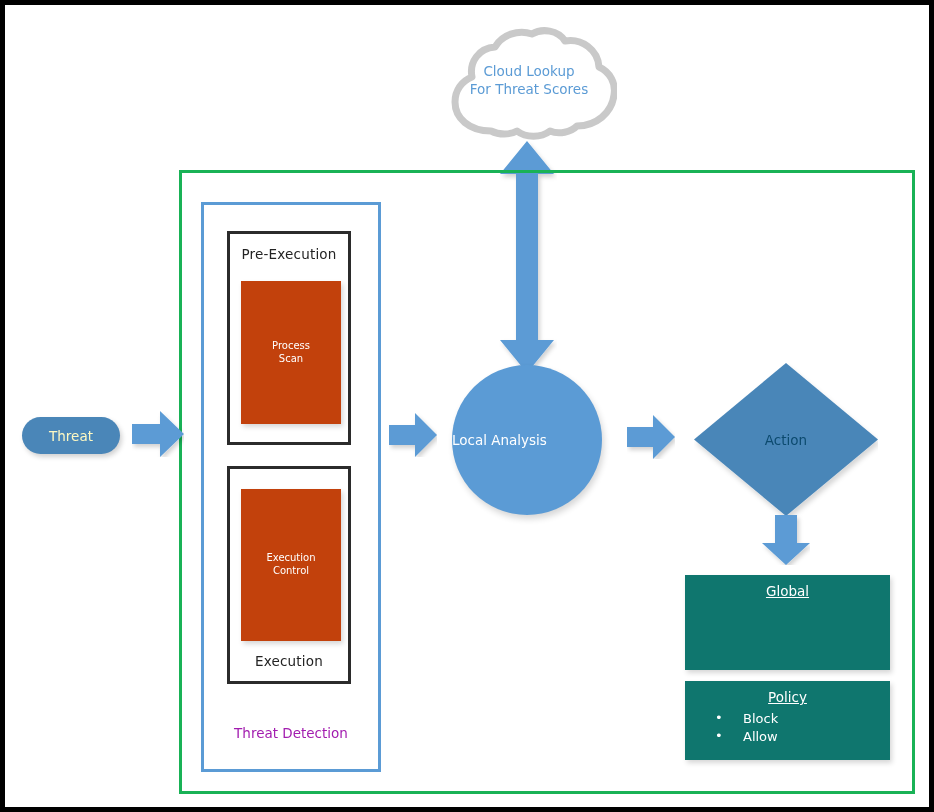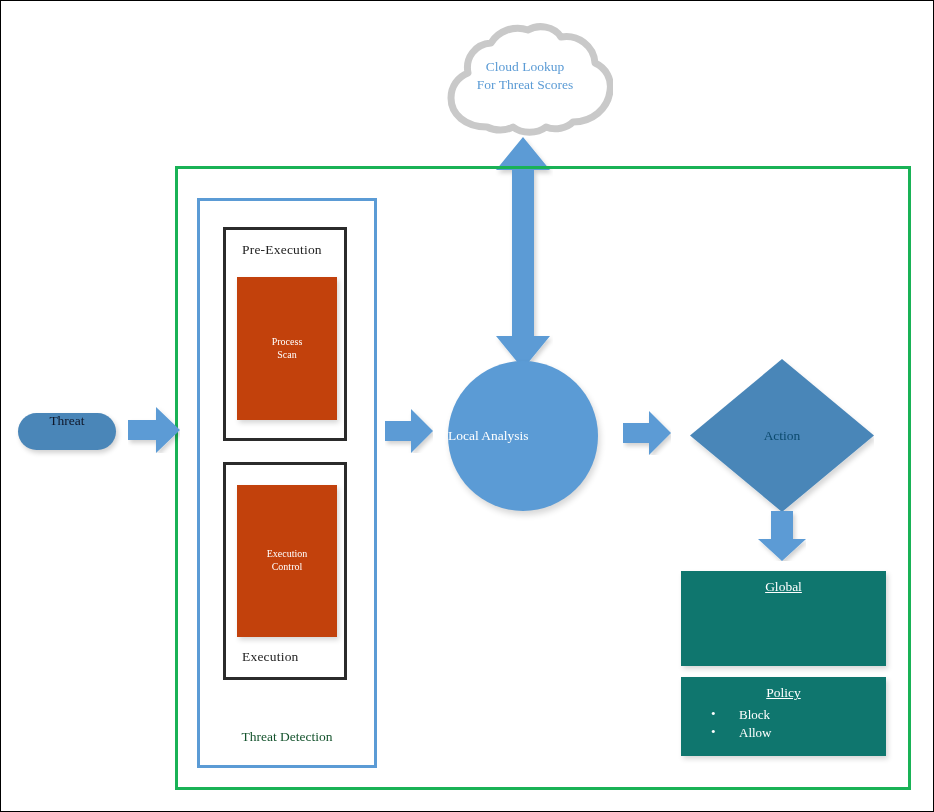--- a/index.html
+++ b/index.html
@@ -12,22 +12,21 @@
     font-family: "DejaVu Sans", sans-serif;
   }
 
   #canvas {
     position: relative;
     width: 934px;
     height: 812px;
     background: #ffffff;
     overflow: hidden;
     box-sizing: border-box;
-    border: 1px solid #000000;
-    font-family: Liberation Serif, serif;
+    border: 5px solid #000000;
   }
 
   
   .green-frame {
     position: absolute;
     left: 174px;
     top: 165px;
     width: 736px;
     height: 624px;
     border: 3px solid #19b256;
@@ -62,37 +61,36 @@
     left: 222px;
     top: 461px;
     width: 124px;
     height: 218px;
   }
 
   .box-caption {
     position: absolute;
     width: 100%;
     left: 0;
-    text-align: left;
+    text-align: center;
     font-size: 13.5px;
     color: #232323;
     letter-spacing: .2px;
-    padding-left: 16px;
   }
   .box-caption.top { top: 12px; }
   .box-caption.bottom { bottom: 12px; }
 
   .frame-caption {
     position: absolute;
     left: 0;
     width: 100%;
     text-align: center;
     font-size: 13.5px;
-    color: #14532d;
-    bottom: 20px;
+    color: #a21caf;
+    bottom: 28px;
   }
 
   
   .bluebox {
     position: absolute;
     background: #c2410c;
     color: #ffffff;
     display: flex;
     align-items: center;
     justify-content: center;
@@ -116,23 +114,23 @@
 
   
   .pill {
     position: absolute;
     left: 17px;
     top: 412px;
     width: 98px;
     height: 37px;
     border-radius: 19px;
     background: #4a86b8;
-    color: #0f172a;
+    color: #fef9c3;
     display: flex;
-    align-items: flex-start;
+    align-items: center;
     justify-content: center;
     font-size: 13.5px;
     box-shadow: 2px 3px 5px rgba(0,0,0,.18);
   }
 
   
   .circle {
     position: absolute;
     left: 447px;
     top: 360px;

